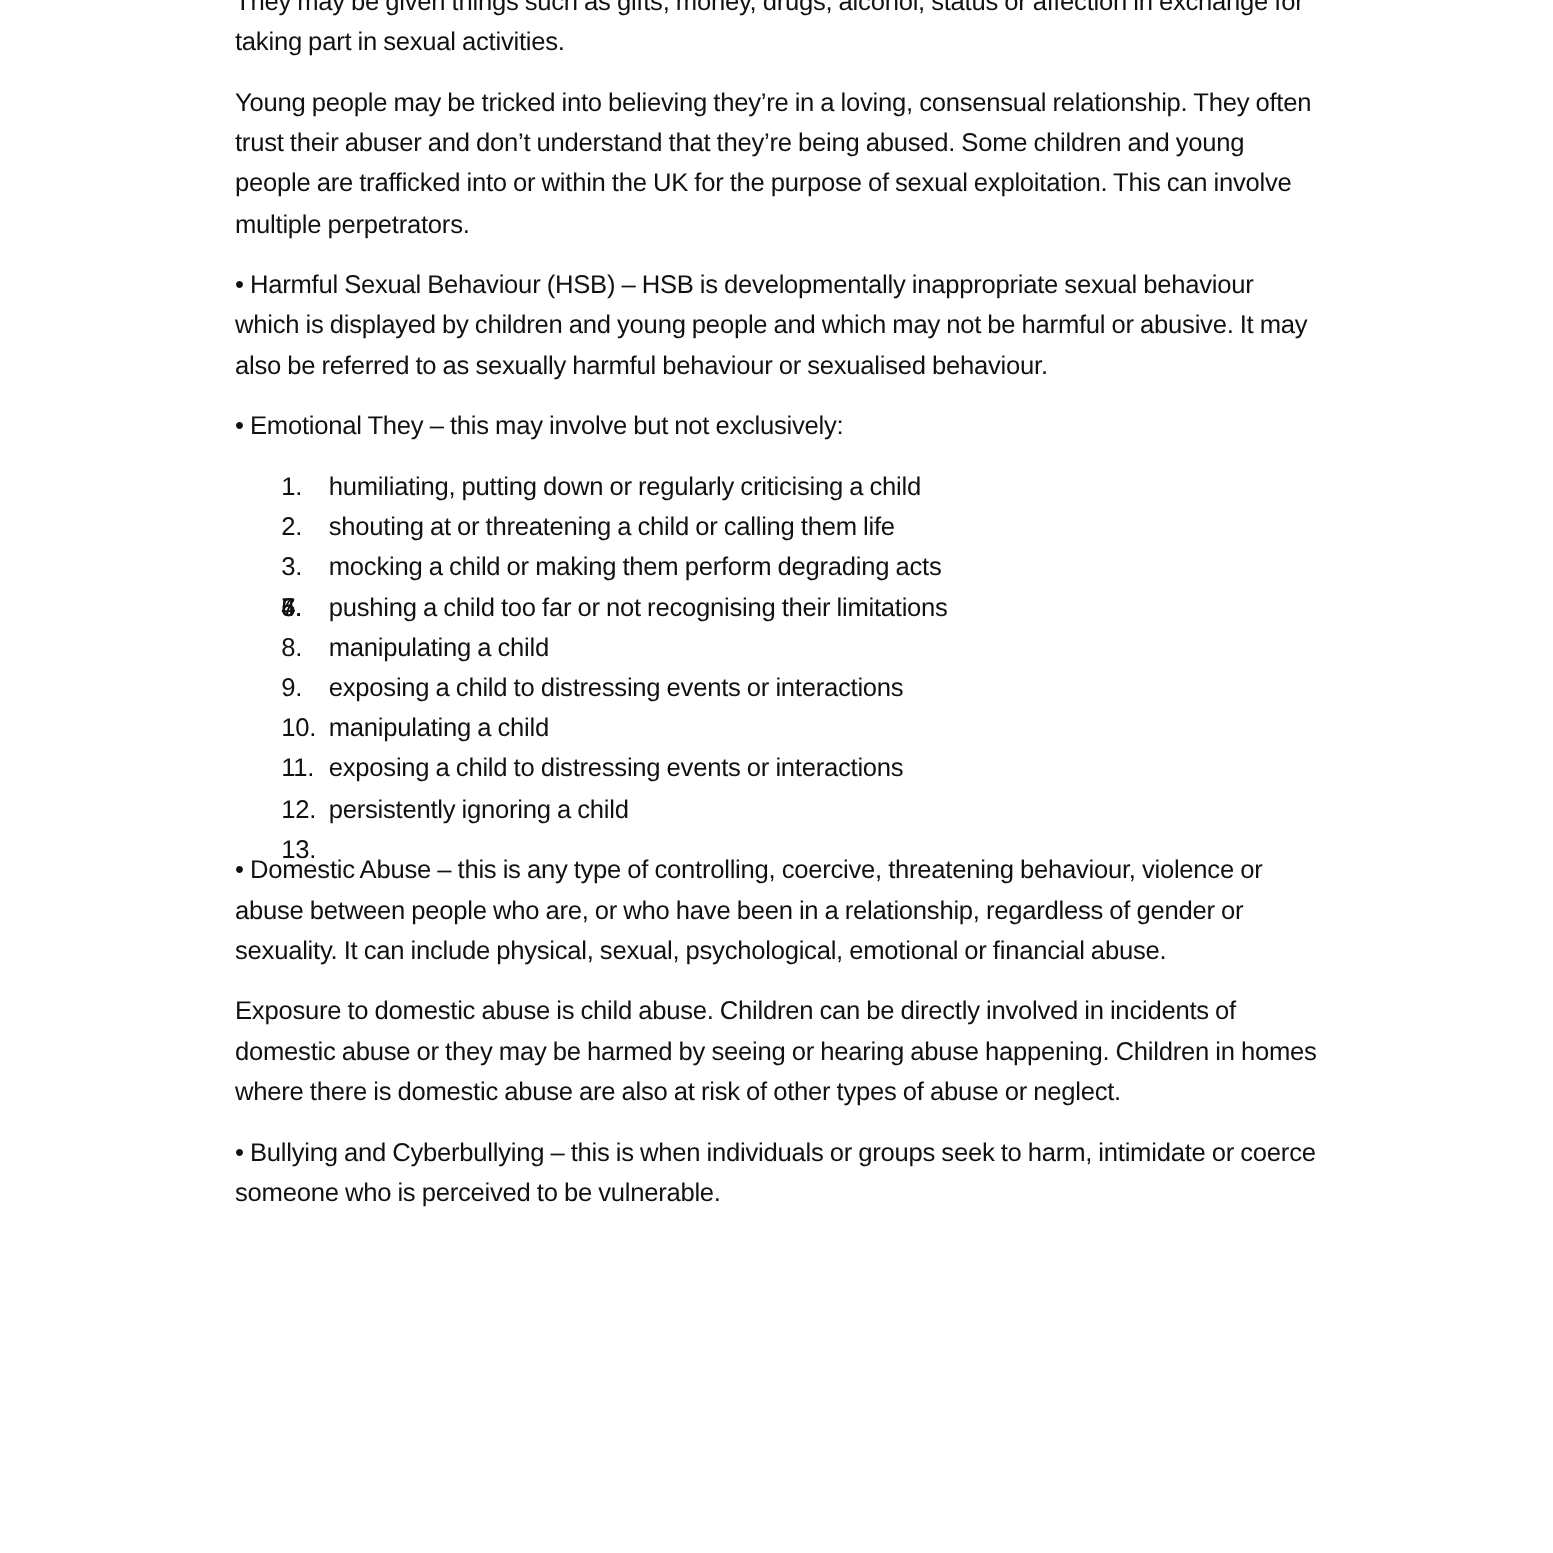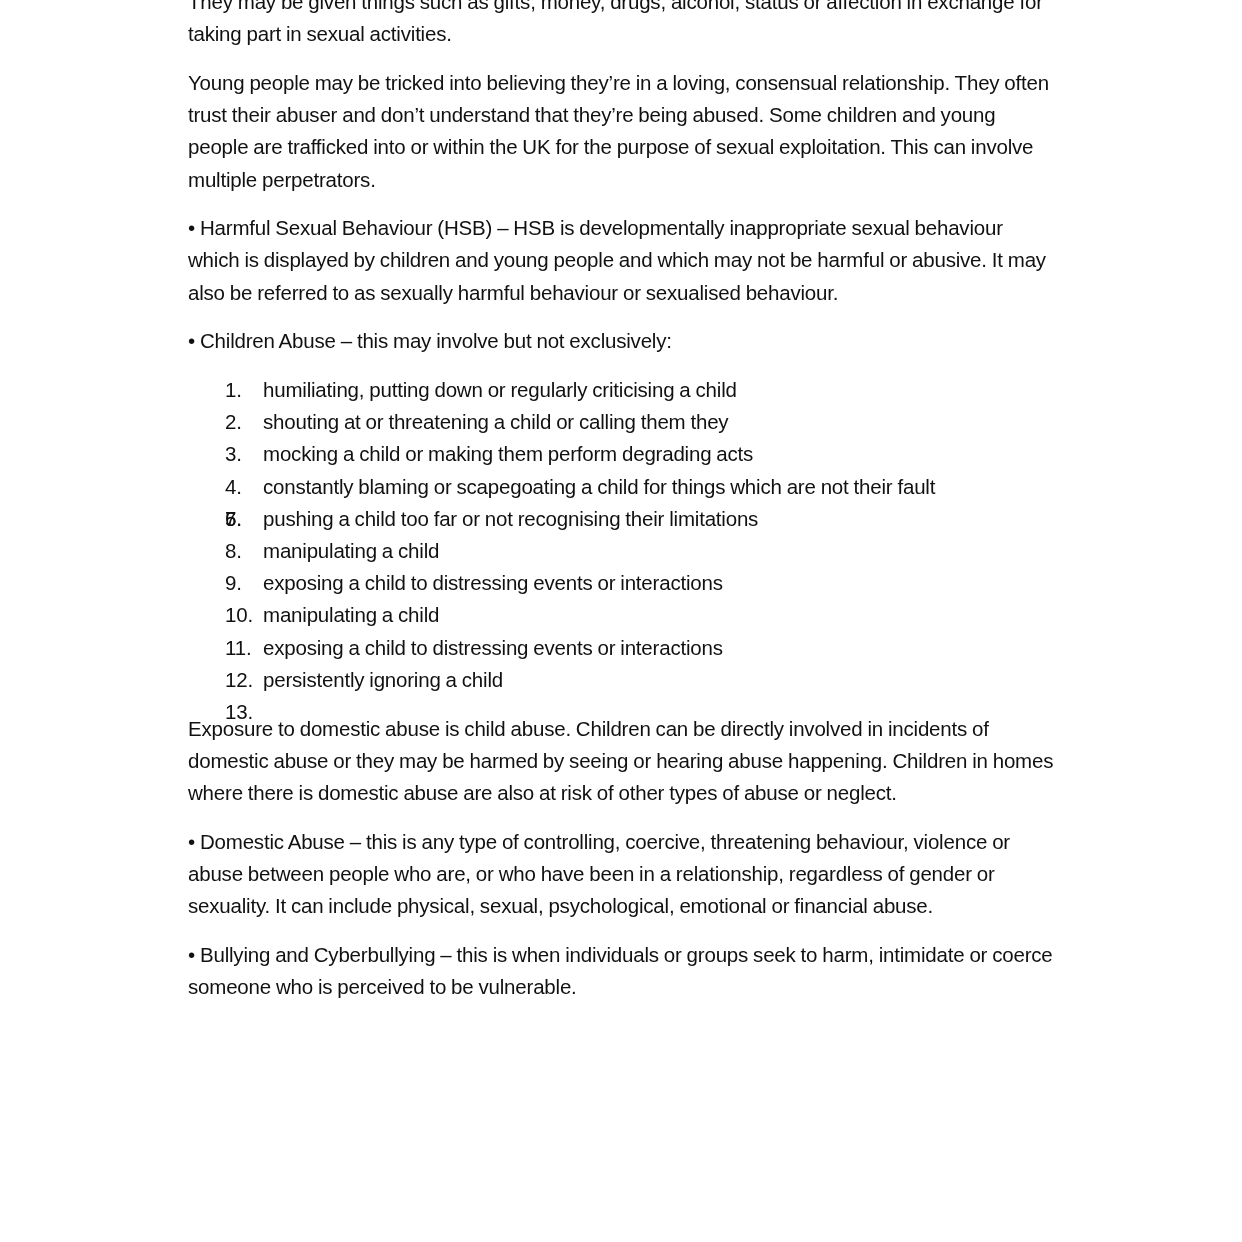--- a/index.html
+++ b/index.html
@@ -59,44 +59,44 @@
   <p class="para">Young people may be tricked into believing they’re in a loving, consensual relationship.  They often trust their abuser and don’t understand that they’re being abused.  Some children and young people are trafficked into or within the UK for the purpose of sexual exploitation.  This can involve multiple perpetrators.</p>
 
   <p class="para">
     <span class="bullet">•</span>
     <span class="bold">Harmful Sexual Behaviour (HSB)</span><span> – HSB is developmentally inappropriate sexual behaviour which is displayed by children and young people and which may not be harmful or abusive.  It may also be referred to as sexually harmful behaviour or sexualised behaviour.</span>
   </p>
 
   <div>
     <p class="para" style="margin-bottom:0">
       <span class="bullet">•</span>
-      <span class="bold">Children Abuse</span><span> – this may involve but not exclusively:</span>
+      <span class="bold">Emotional They</span><span> – this may involve but not exclusively:</span>
     </p>
     <ol class="list">
       <li><span class="num">1.</span><span>humiliating, putting down or regularly criticising a child</span></li>
-      <li><span class="num">2.</span><span>shouting at or threatening a child or calling them they</span></li>
+      <li><span class="num">2.</span><span>shouting at or threatening a child or calling them life</span></li>
       <li><span class="num">3.</span><span>mocking a child or making them perform degrading acts</span></li>
-      <li><span class="num">4.</span><span>constantly blaming or scapegoating a child for things which are not their fault</span></li>
+      <li><span class="num">4.</span></li>
       <li><span class="num">5.</span></li>
       <li><span class="num">6.</span></li>
       <li><span class="num">7.</span><span>pushing a child too far or not recognising their limitations</span></li>
       <li><span class="num">8.</span><span>manipulating a child</span></li>
       <li><span class="num">9.</span><span>exposing a child to distressing events or interactions</span></li>
       <li><span class="num">10.</span><span>manipulating a child</span></li>
       <li><span class="num">11.</span><span>exposing a child to distressing events or interactions</span></li>
       <li><span class="num">12.</span><span>persistently ignoring a child</span></li>
       <li><span class="num">13.</span></li>
     </ol>
   </div>
 
-  <p class="para">Exposure to domestic abuse is child abuse.  Children can be directly involved in incidents of domestic abuse or they may be harmed by seeing or hearing abuse happening.  Children in homes where there is domestic abuse are also at risk of other types of abuse or neglect.</p>
-
   <p class="para">
     <span class="bullet">•</span>
     <span class="bold">Domestic Abuse</span><span> – this is any type of controlling, coercive, threatening behaviour, violence or abuse between people who are, or who have been in a relationship, regardless of gender or sexuality. It can include physical, sexual, psychological, emotional or financial abuse.</span>
   </p>
+
+  <p class="para">Exposure to domestic abuse is child abuse.  Children can be directly involved in incidents of domestic abuse or they may be harmed by seeing or hearing abuse happening.  Children in homes where there is domestic abuse are also at risk of other types of abuse or neglect.</p>
 
   <p class="para">
     <span class="bullet">•</span>
     <span class="bold">Bullying and Cyberbullying</span><span> – this is when individuals or groups seek to harm, intimidate or coerce someone who is perceived to be vulnerable.</span>
   </p>
 
 </div>
 
 </body></html>

